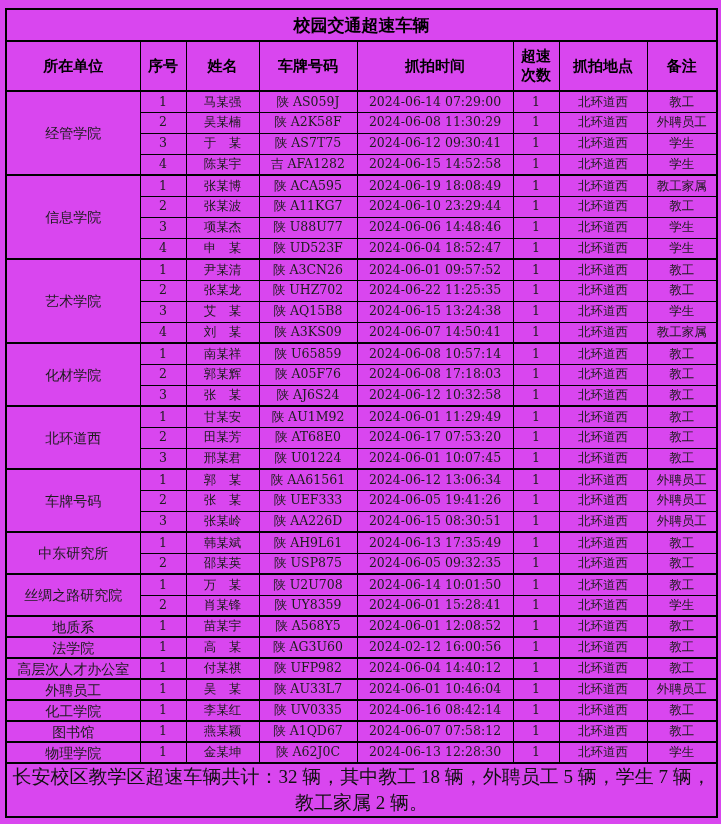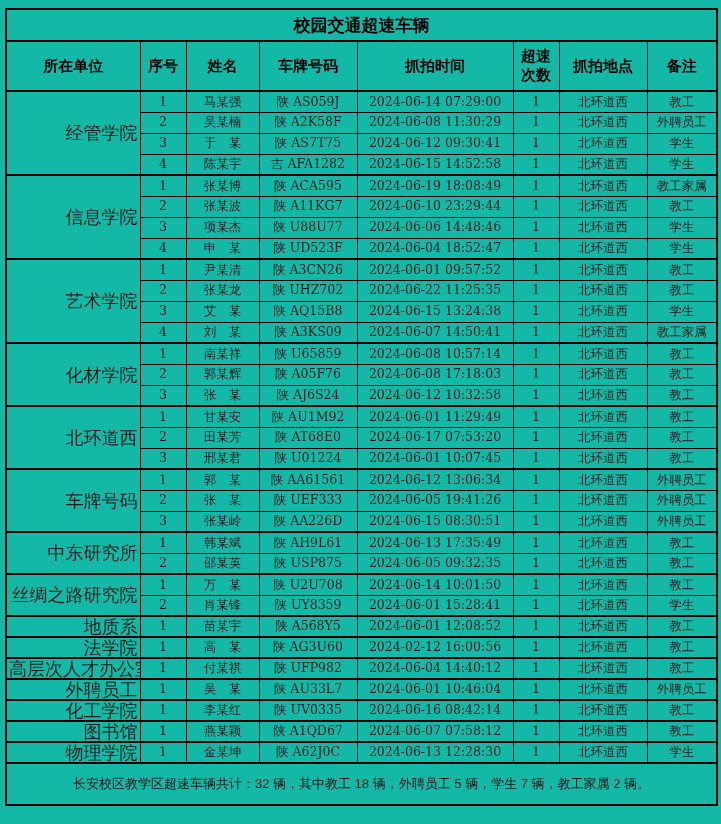--- a/index.html
+++ b/index.html
@@ -6,21 +6,21 @@
     margin: 0;
     padding: 0;
     background: #ffffff;
     width: 721px;
   }
   .page {
     box-sizing: border-box;
     width: 721px;
     height: 824px;
     padding: 8px 5px 8px 5px;
-    background: #14b8a6;
+    background: #d946ef;
   }
   table.speed-table {
     border-collapse: collapse;
     table-layout: fixed;
     width: 711px;
     border: 2px solid #000;
     color: #1c1c1c;
     font-family: "DejaVu Serif", serif;
   }
   th, td {
@@ -51,30 +51,29 @@
   }
   tbody tr {
     height: 21px;
   }
   tbody td {
     font-size: 12.5px;
     line-height: 1;
   }
   tbody td.unit-cell {
     border-bottom: 2px solid #000;
-    font-size: 18px;
-    text-align: right;
+    font-size: 14px;
   }
   tbody tr.group-end td {
     border-bottom: 2px solid #000;
   }
   tfoot td {
     height: 40px;
-    font-size: 13px;
-    font-family: Liberation Sans, sans-serif;
+    font-size: 19px;
+    font-family: Liberation Serif, serif;
     color: #111;
     border-top: 2px solid #000;
     white-space: normal;
   }
 </style>
 </head>
 <body>
 
 <div class="page">
   <table class="speed-table">

